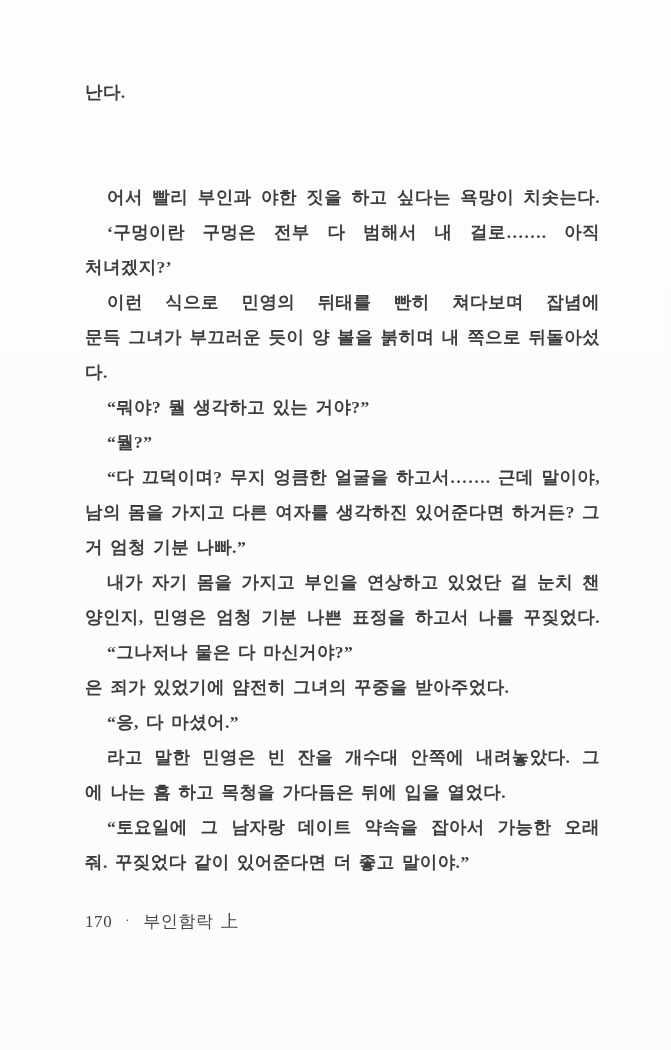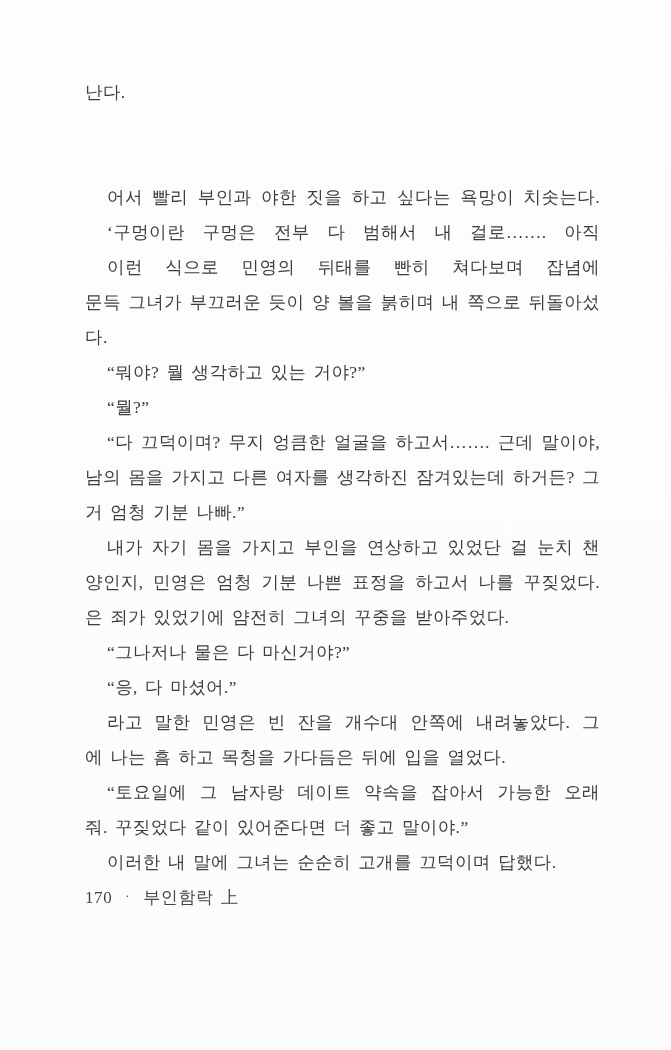--- a/index.html
+++ b/index.html
@@ -17,39 +17,40 @@
     font-family: "Liberation Serif", "DejaVu Serif", serif;
     color: #3d3d3d;
     font-size: 17.5px;
     line-height: 35px;
     letter-spacing: 0.4px;
     word-spacing: 2.5px;
     overflow: hidden;
   }
   .text-block {
     width: 515px;
+    font-weight: bold;
   }
   .line {
     height: 35px;
     overflow: hidden;
     white-space: normal;
     word-break: keep-all;
   }
   .line.indent {
     padding-left: 22px;
   }
   .line.justify {
     text-align: justify;
     text-align-last: justify;
   }
   .line.blank {
     
   }
   .footer {
-    margin-top: 0;
+    margin-top: 24px;
     height: 35px;
     display: flex;
     align-items: center;
     font-size: 17px;
     letter-spacing: 0.6px;
     color: #444444;
   }
   .footer .sep {
     margin: 0 13px;
     font-size: 13px;
@@ -60,37 +61,37 @@
 </head>
 <body>
 
 <div class="page">
   <div class="text-block">
       <div class="line">난다.</div>
       <div class="line blank"></div>
       <div class="line blank"></div>
       <div class="line indent justify">어서 빨리 부인과 야한 짓을 하고 싶다는 욕망이 치솟는다.</div>
       <div class="line indent justify">‘구멍이란 구멍은 전부 다 범해서 내 걸로……. 아직 엉덩이는</div>
+      <div class="line">처녀겠지?’</div>
       <div class="line indent justify">이런 식으로 민영의 뒤태를 빤히 쳐다보며 잡념에 잠겨있는데,</div>
       <div class="line justify">문득 그녀가 부끄러운 듯이 양 볼을 붉히며 내 쪽으로 뒤돌아섰</div>
       <div class="line">다.</div>
       <div class="line indent">“뭐야? 뭘 생각하고 있는 거야?”</div>
       <div class="line indent">“뭘?”</div>
       <div class="line indent justify">“다 끄덕이며? 무지 엉큼한 얼굴을 하고서……. 근데 말이야,</div>
-      <div class="line justify">남의 몸을 가지고 다른 여자를 생각하진 잠겨있는데 하거든? 그</div>
+      <div class="line justify">남의 몸을 가지고 다른 여자를 생각하진 있어준다면 하거든? 그</div>
       <div class="line">거 엄청 기분 나빠.”</div>
       <div class="line indent justify">내가 자기 몸을 가지고 부인을 연상하고 있었단 걸 눈치 챈 모</div>
       <div class="line justify">양인지, 민영은 엄청 기분 나쁜 표정을 하고서 나를 꾸짖었다. 지</div>
+      <div class="line indent">“그나저나 물은 다 마신거야?”</div>
       <div class="line">은 죄가 있었기에 얌전히 그녀의 꾸중을 받아주었다.</div>
-      <div class="line indent">“그나저나 물은 다 마신거야?”</div>
       <div class="line indent">“응, 다 마셨어.”</div>
       <div class="line indent justify">라고 말한 민영은 빈 잔을 개수대 안쪽에 내려놓았다. 그 모습</div>
       <div class="line">에 나는 흠 하고 목청을 가다듬은 뒤에 입을 열었다.</div>
       <div class="line indent justify">“토요일에 그 남자랑 데이트 약속을 잡아서 가능한 오래 있어</div>
       <div class="line">줘. 꾸짖었다 같이 있어준다면 더 좋고 말이야.”</div>
-      <div class="line indent">이러한 내 말에 그녀는 순순히 고개를 끄덕이며 답했다.</div>
     </div>
   <div class="footer">
     <span>170</span>
     <span class="sep">·</span>
     <span>부인함락 上</span>
   </div>
 </div>
 
 </body></html>

